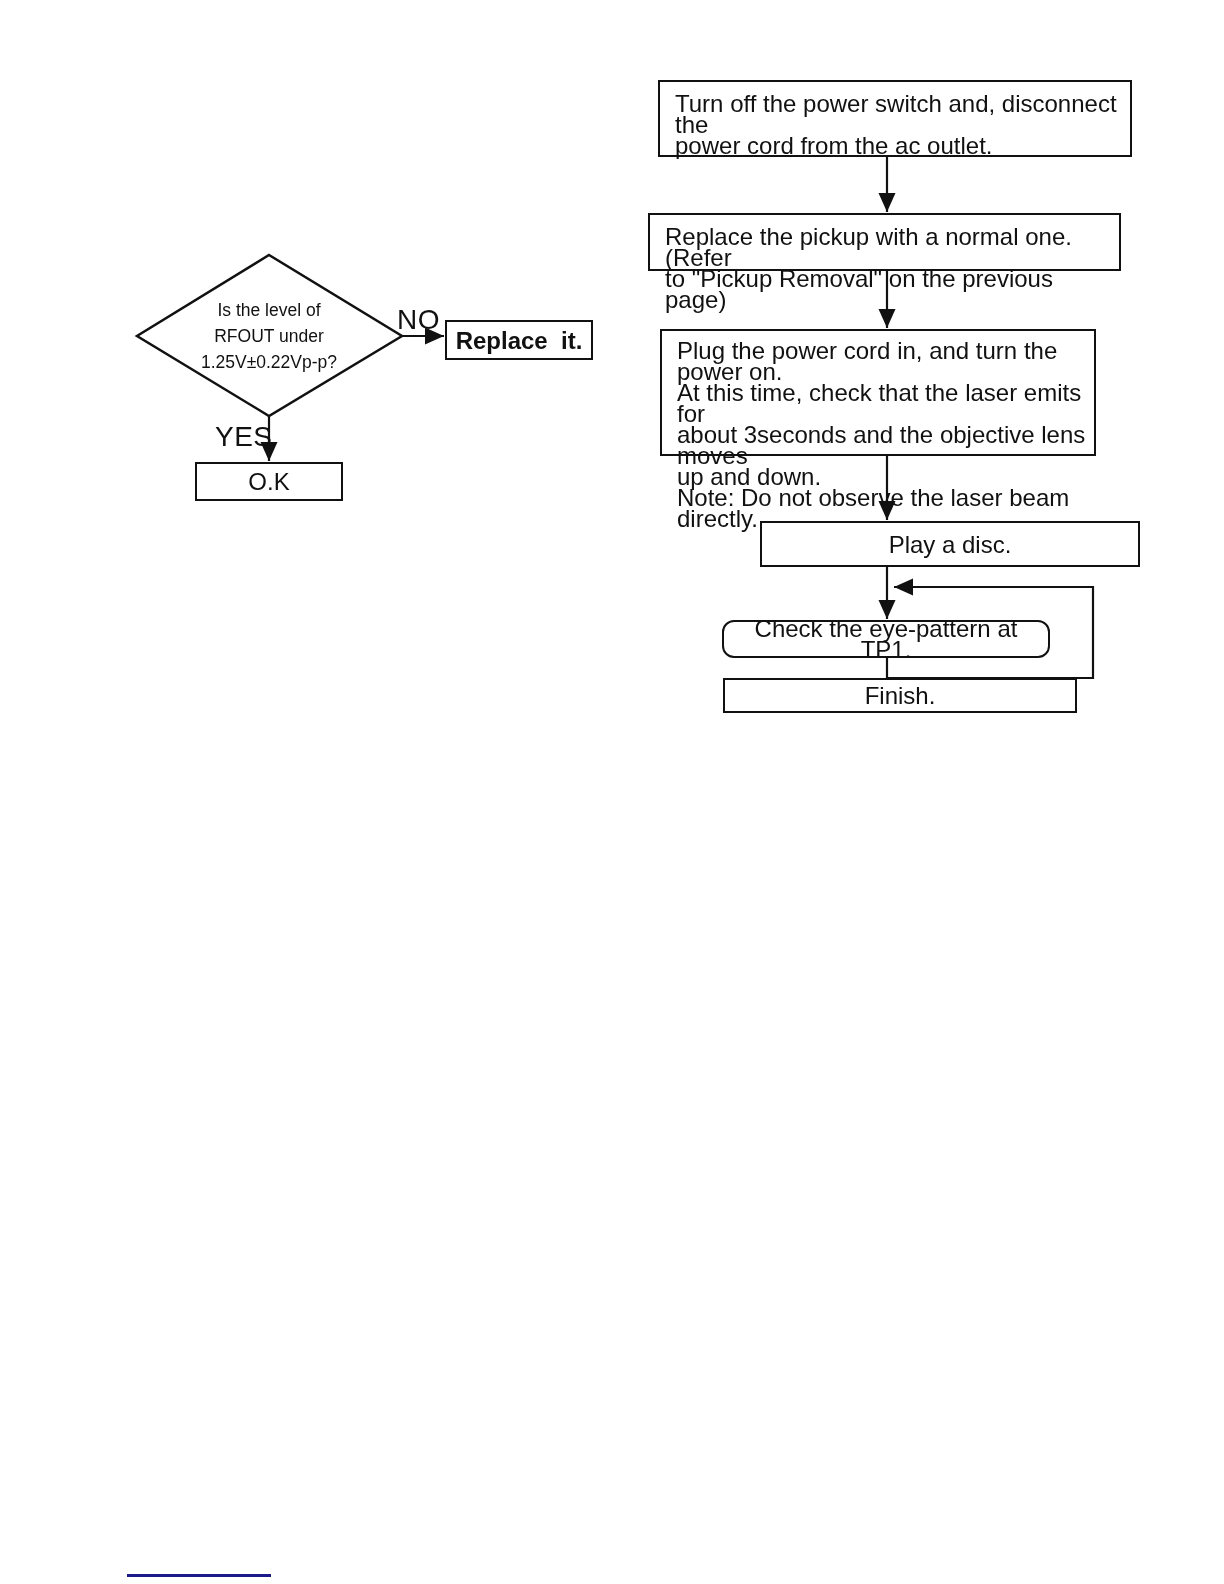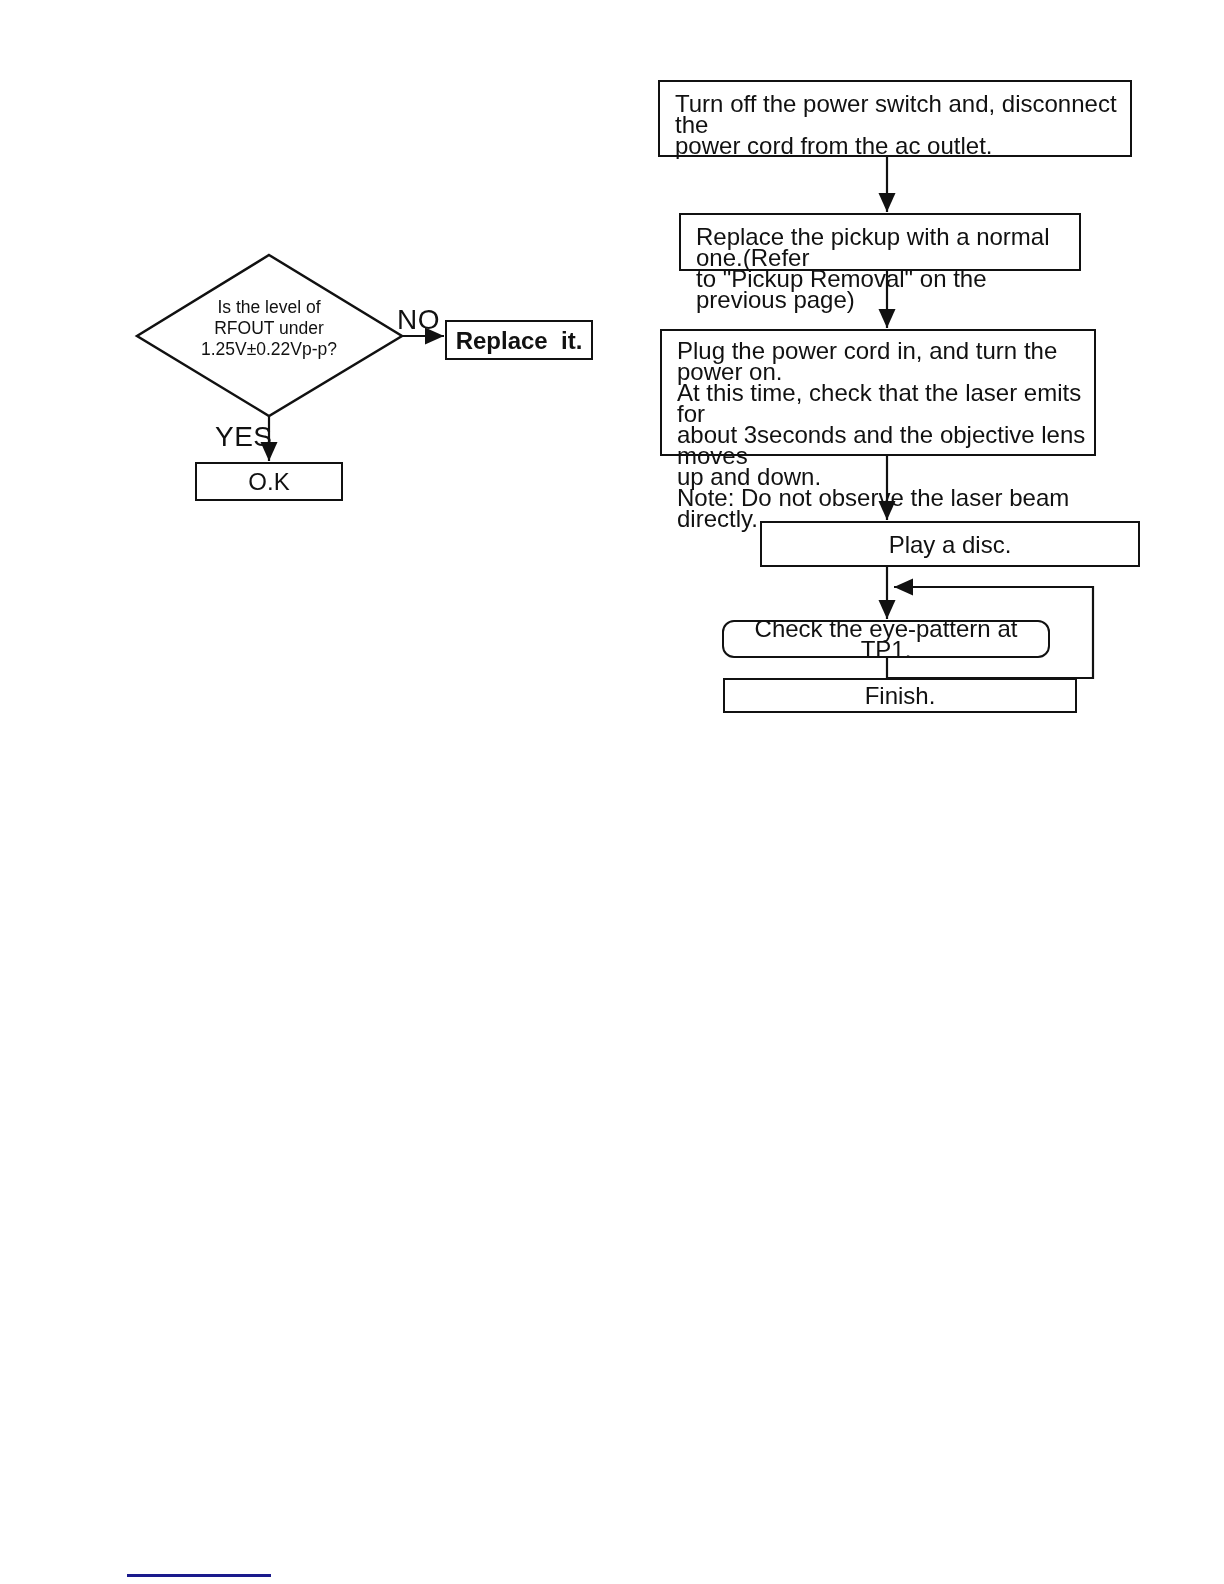--- a/index.html
+++ b/index.html
@@ -39,21 +39,21 @@
     position: absolute;
     font-size: 28px;
     letter-spacing: 0.5px;
     z-index: 1;
     white-space: pre;
   }
   .diamond-text {
     position: absolute;
     left: 159px; top: 297px; width: 220px;
     text-align: center;
-    font-size: 17.5px; line-height: 21px;
+    font-size: 17.5px; line-height: 26px;
     white-space: pre-wrap;
     z-index: 1;
   }
   .footer-line {
     position: absolute;
     left: 127px; top: 1574px;
     width: 144px; height: 2.5px;
     z-index: 1;
   }
 </style>
@@ -89,21 +89,21 @@
 1.25V±0.22Vp-p?</div>
 
   <div class="flow-label" style="left:397px; top:304px;">NO</div>
   <div class="flow-label" style="left:215px; top:421px;text-align:right;">YES</div>
 
   <div class="box txt-center" style="left:445px; top:320px; width:148px; height:40px;font-weight:bold;">Replace  it.</div>
   <div class="box txt-center" style="left:195px; top:462px; width:148px; height:39px;">O.K</div>
 
   <div class="box txt-left" style="left:658px; top:80px; width:474px; height:77px;">Turn off the power switch and, disconnect the
 power cord from the ac outlet.</div>
-  <div class="box txt-left" style="left:679px; top:213px; width:402px; height:58px; ">Replace the pickup with a normal one.(Refer
+  <div class="box txt-left" style="left:648px; top:213px; width:473px; height:58px; ">Replace the pickup with a normal one.(Refer
 to "Pickup Removal" on the previous page)</div>
   <div class="box txt-left" style="left:660px; top:329px; width:436px; height:127px; padding-top:9px;">Plug the power cord in, and turn the power on.
 At this time, check that the laser emits for
 about 3seconds and the objective lens moves
 up and down.
 Note: Do not observe the laser beam directly.</div>
   <div class="box txt-center" style="left:720px; top:521px; width:380px; height:46px;margin-left:40px;">Play a disc.</div>
   <div class="box txt-center" style="left:722px; top:620px; width:328px; height:38px;border-radius:12px;">Check the eye-pattern at TP1.</div>
   <div class="box txt-center" style="left:723px; top:678px; width:354px; height:35px;">Finish.</div>
 

